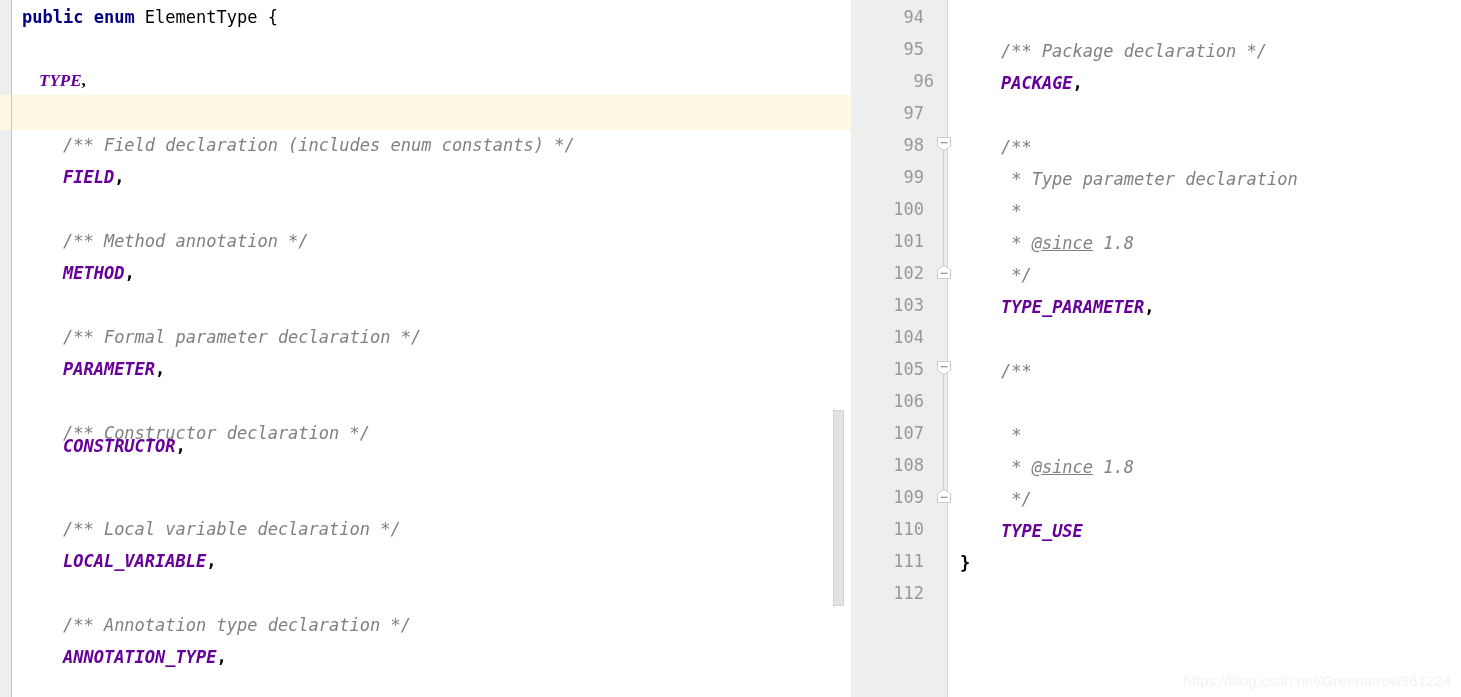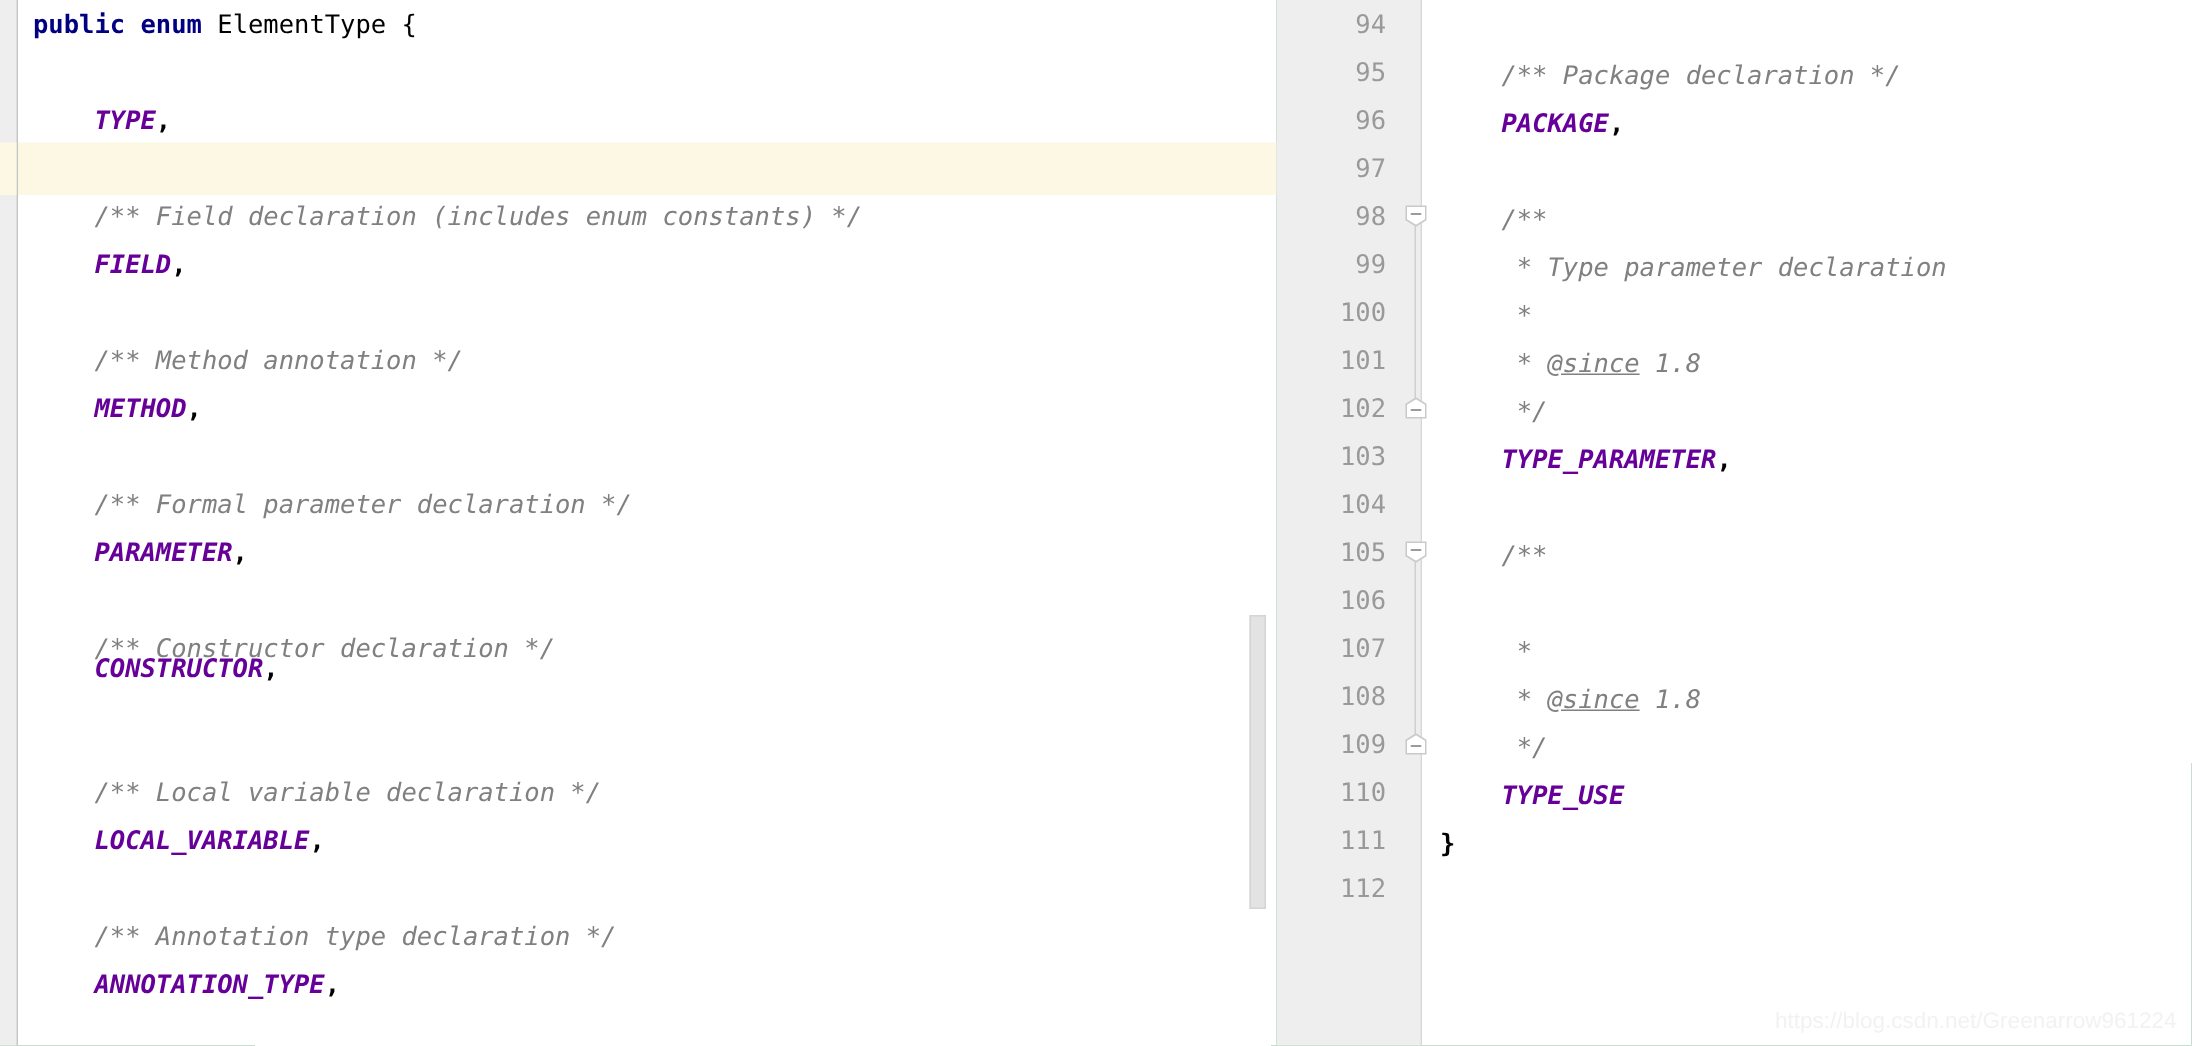--- a/index.html
+++ b/index.html
@@ -194,21 +194,21 @@
 <div class="screen">
 
   <div class="left-pane">
     <div class="hl-row"></div>
     <div class="left-strip"></div>
     <div class="hl-row-strip"></div>
     <div class="left-strip-border"></div>
     <div class="left-code" id="left-code">
         <div class="code-line" style="top: 1px;"><span class="tok-kw">public</span><span class="tok-plain"> </span><span class="tok-kw">enum</span><span class="tok-plain"> ElementType {</span></div>
         <div class="code-line" style="top: 33px;"><span class="tok-plain">    </span></div>
-        <div class="code-line" style="top: 65px;"><span class="tok-plain">    </span><span class="tok-enum">TYPE</span><span class="tok-punct">,</span></div>
+        <div class="code-line" style="top: 65px; font-family: Liberation Serif, serif;"><span class="tok-plain">    </span><span class="tok-enum">TYPE</span><span class="tok-punct">,</span></div>
         <div class="code-line" style="top: 97px;"></div>
         <div class="code-line" style="top: 129px;"><span class="tok-plain">    </span><span class="tok-comment">/** Field declaration (includes enum constants) */</span></div>
         <div class="code-line" style="top: 161px;"><span class="tok-plain">    </span><span class="tok-enum">FIELD</span><span class="tok-punct">,</span></div>
         <div class="code-line" style="top: 193px;"></div>
         <div class="code-line" style="top: 225px;"><span class="tok-plain">    </span><span class="tok-comment">/** Method annotation */</span></div>
         <div class="code-line" style="top: 257px;"><span class="tok-plain">    </span><span class="tok-enum">METHOD</span><span class="tok-punct">,</span></div>
         <div class="code-line" style="top: 289px;"></div>
         <div class="code-line" style="top: 321px;"><span class="tok-plain">    </span><span class="tok-comment">/** Formal parameter declaration */</span></div>
         <div class="code-line" style="top: 353px; text-align: right;"><span class="tok-plain">    </span><span class="tok-enum">PARAMETER</span><span class="tok-punct">,</span></div>
         <div class="code-line" style="top: 385px;"></div>
@@ -262,21 +262,21 @@
               <path d="M1.5 1.5 H14.5 V10.5 L8 14.5 L1.5 10.5 Z" fill="#ffffff" stroke="#c9c9c9" stroke-width="1"></path>
               <rect x="4.5" y="6" width="7" height="1.3" fill="#9a9a9a"></rect>
             </g>
           </svg>
         </div>
       </div>
     <div class="right-gutter-border"></div>
     <div id="lnum-col">
         <div class="lnum" style="top: 1px;">94</div>
         <div class="lnum" style="top: 33px;">95</div>
-        <div class="lnum" style="top: 65px;">96</div>
+        <div class="lnum" style="top: 65px; padding-left: 10px;">96</div>
         <div class="lnum" style="top: 97px;">97</div>
         <div class="lnum" style="top: 129px;">98</div>
         <div class="lnum" style="top: 161px;">99</div>
         <div class="lnum" style="top: 193px;">100</div>
         <div class="lnum" style="top: 225px;">101</div>
         <div class="lnum" style="top: 257px;">102</div>
         <div class="lnum" style="top: 289px;">103</div>
         <div class="lnum" style="top: 321px;">104</div>
         <div class="lnum" style="top: 353px;">105</div>
         <div class="lnum" style="top: 385px;">106</div>

